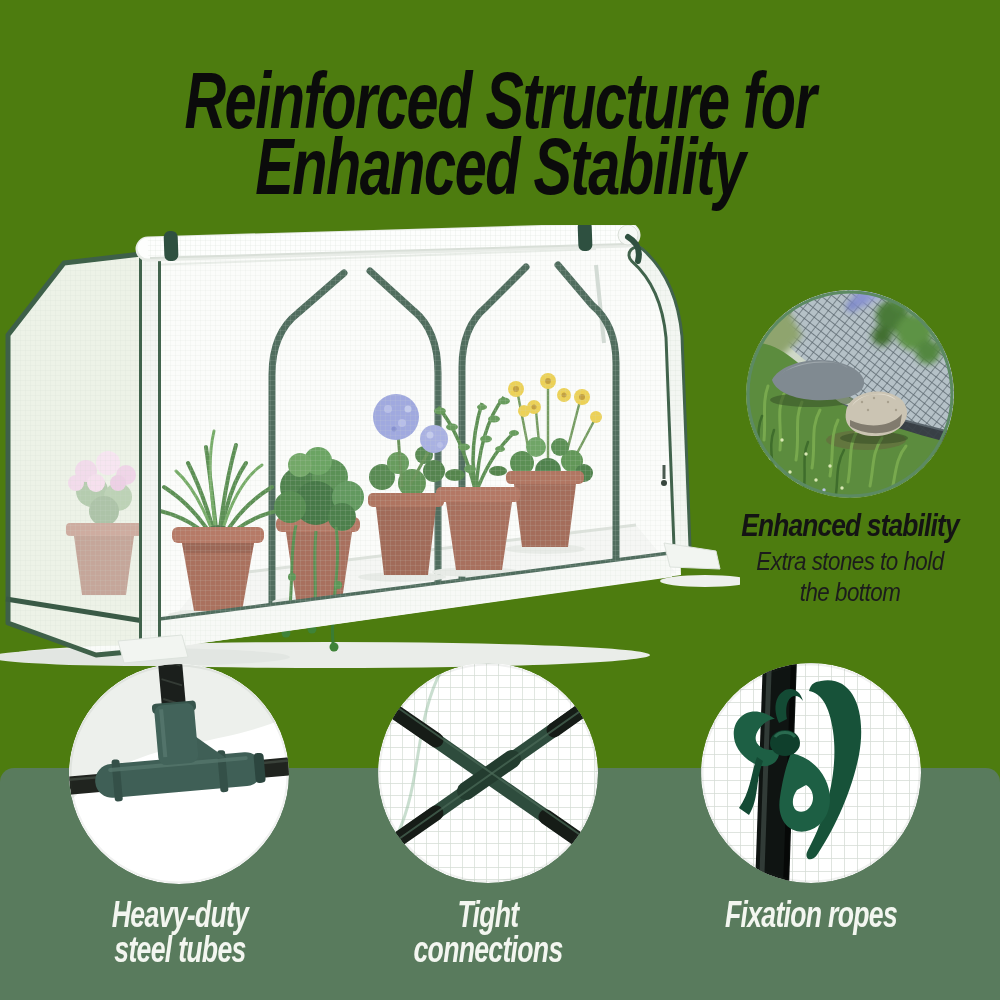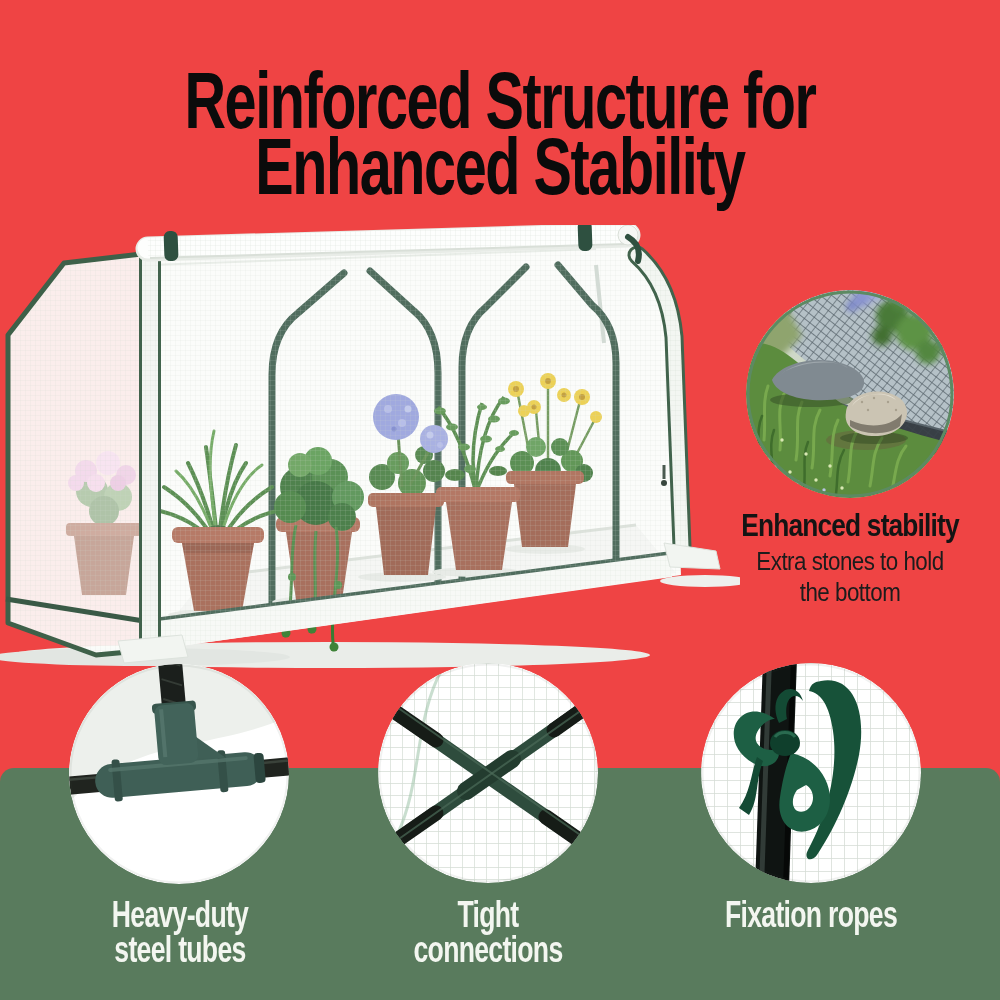--- a/index.html
+++ b/index.html
@@ -1,17 +1,17 @@
 <!DOCTYPE html>
 <html><head>
 <meta charset="utf-8">
 <style>
   html,body{margin:0;padding:0;background:#ffffff;}
-  .canvas{position:relative;width:1000px;height:1000px;background:#ef4444;overflow:hidden;
-          font-family:"Liberation Sans", sans-serif;}
+  .canvas{position:relative;width:1000px;height:1000px;background:#4d7c0f;overflow:hidden;
+          font-family:"Liberation Sans", sans-serif;font-style:italic;}
   .title{position:absolute;left:0;right:0;top:68px;text-align:center;font-weight:bold;
          font-size:80px;line-height:66px;letter-spacing:-2px;color:#0b0b0b;
          transform:scaleX(.72);}
   .green-band{position:absolute;left:0;top:768px;width:1000px;height:232px;
               background:#597b5d;border-radius:14px 14px 0 0;}
   .gh-svg{position:absolute;left:0;top:225px;}
   .circle-wrap{position:absolute;border-radius:50%;overflow:hidden;}
   #stone-circle{left:746px;top:290px;width:208px;height:208px;}
   #tube-circle{left:69px;top:664px;width:220px;height:220px;}
   #cross-circle{left:378px;top:663px;width:220px;height:220px;}

